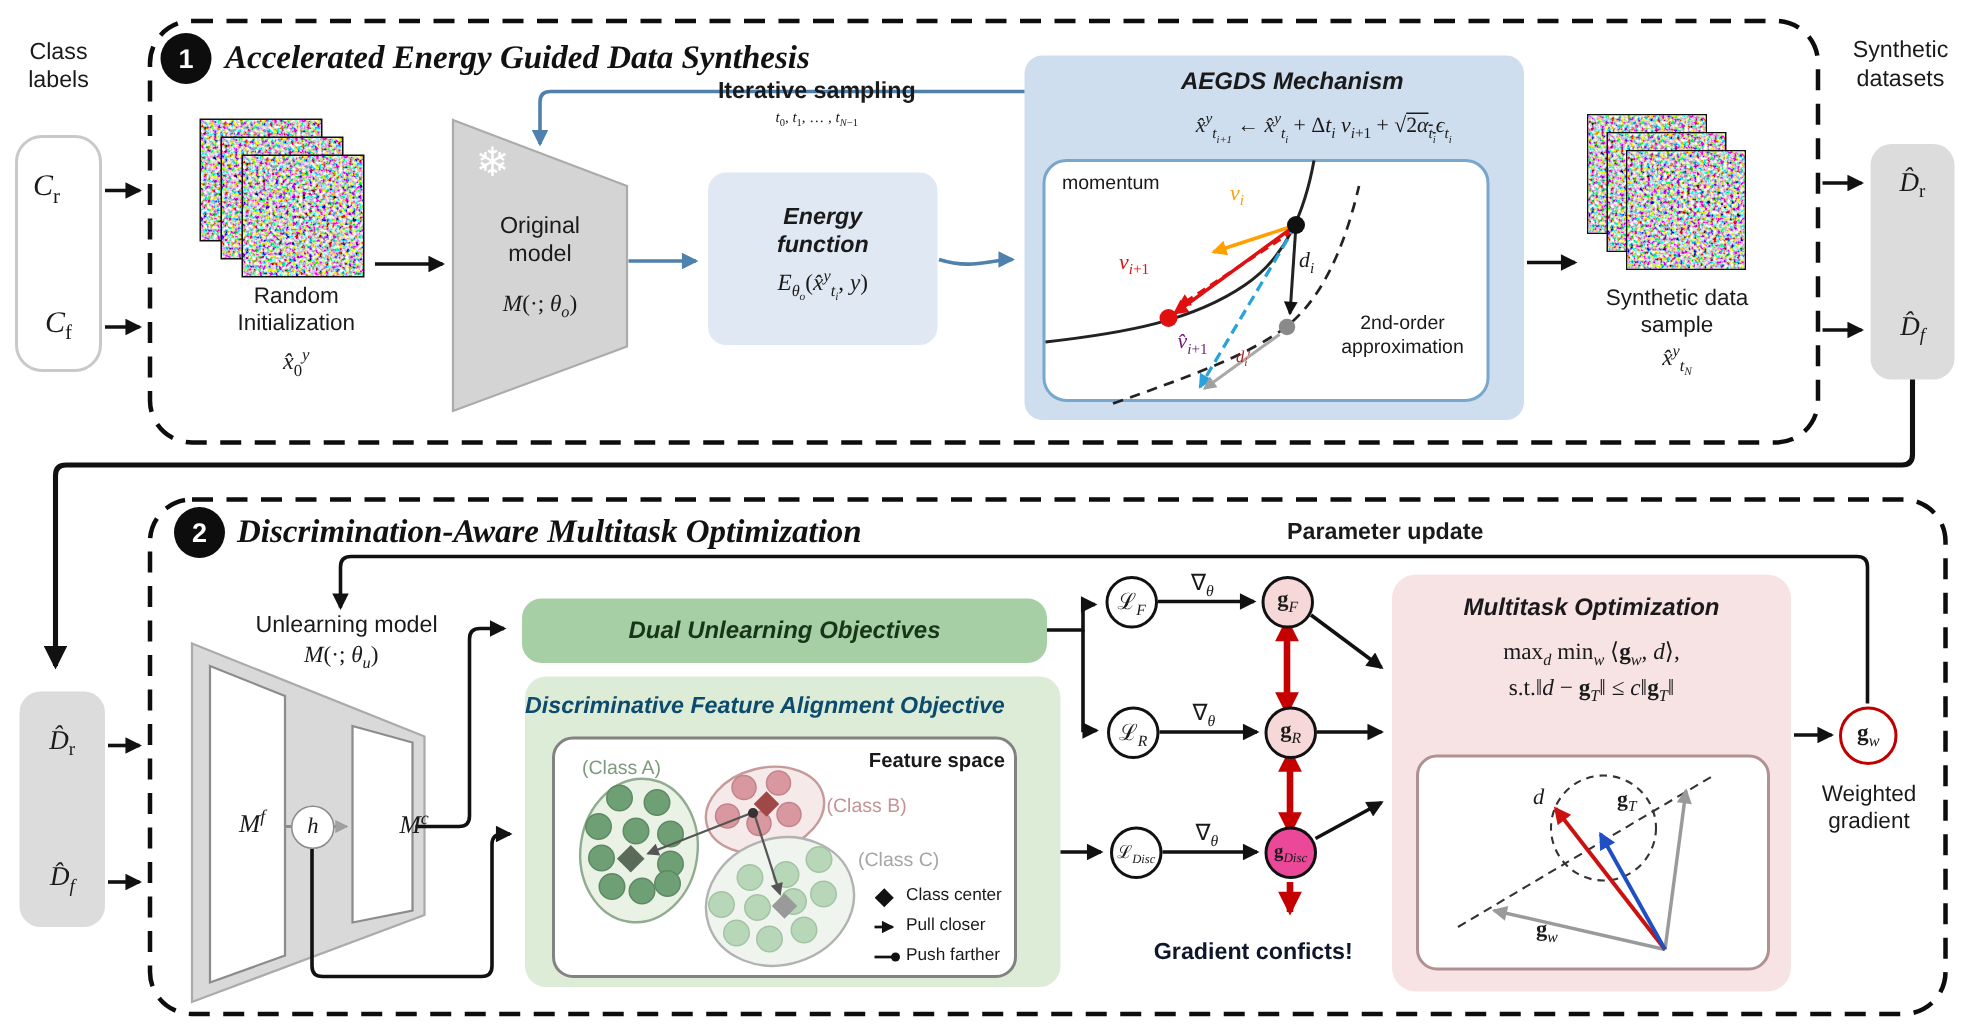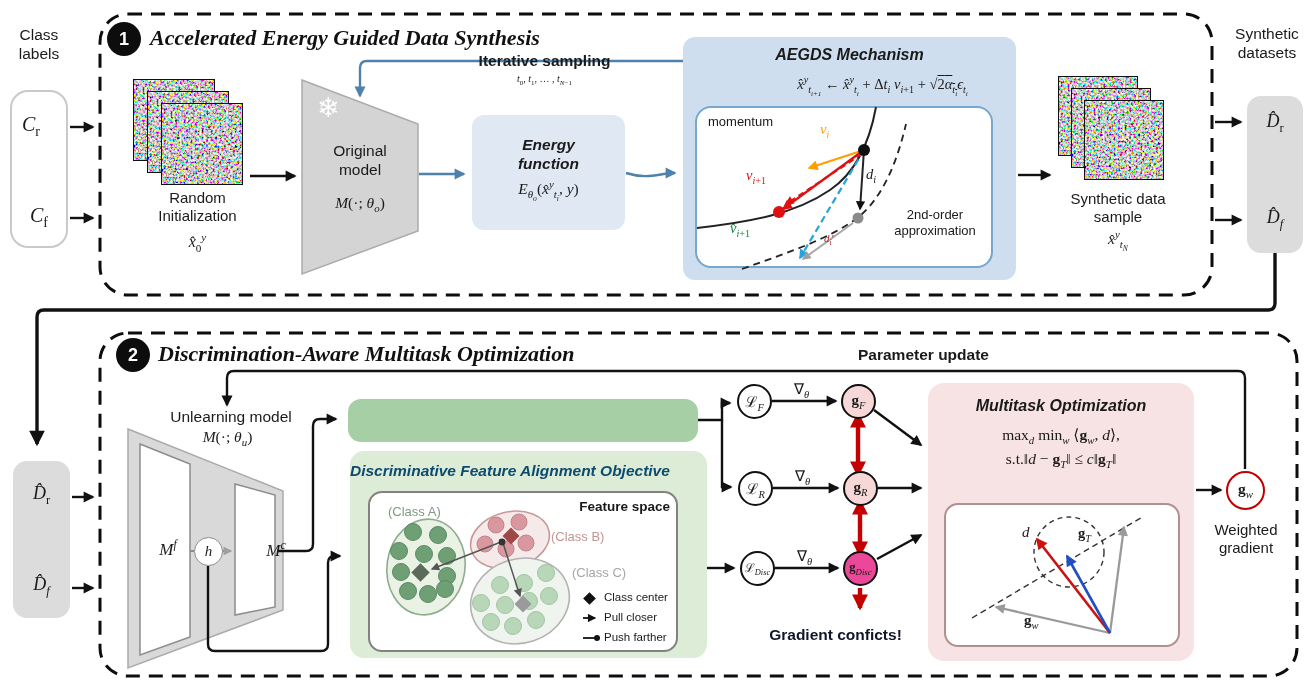--- a/index.html
+++ b/index.html
@@ -263,26 +263,26 @@
 model</div>
     <div class="lbl ctr math" style="left:310px;top:194px;width:100px;font-size:15.5px;"><i>M</i>(·; <i>θ<sub>o</sub></i>)</div>
 
     <div class="lbl ctr" style="left:462px;top:52px;width:165px;font-size:15.5px;font-weight:bold;">Iterative sampling</div>
     <div class="lbl ctr math" style="left:462px;top:73px;width:165px;font-size:10px;"><i>t</i><sub>0</sub>, <i>t</i><sub>1</sub>, … , <i>t</i><sub><i>N</i>−1</sub></div>
 
     <div class="lbl ctr pre boxtitle" style="left:472px;top:136px;width:153px;font-size:15.5px;">Energy
 function</div>
     <div class="lbl ctr math" style="left:472px;top:178px;width:153px;font-size:15.5px;"><i>E</i><sub><i>θ<sub>o</sub></i></sub>(<i>x̂</i><sup><i>y</i></sup><sub><i>t<sub>i</sub></i></sub>, <i>y</i>)</div>
 
-    <div class="lbl ctr boxtitle" style="left:683px;top:45px;width:333px;font-size:16px;">AEGDS Mechanism</div>
+    <div class="lbl ctr boxtitle" style="left:683px;top:45px;width:333px;font-size:16px;padding-left:12px;">AEGDS Mechanism</div>
     <div class="lbl ctr math" style="left:683px;top:74px;width:399px;font-size:14.5px;"><i>x̂</i><sup><i>y</i></sup><sub><i>t<sub>i+1</sub></i></sub> ← <i>x̂</i><sup><i>y</i></sup><sub><i>t<sub>i</sub></i></sub> + Δ<i>t<sub>i</sub></i> <i>v</i><sub><i>i</i>+1</sub> + √<span class="ol">2<i>α</i><sub><i>t<sub>i</sub></i></sub></span><i>ϵ</i><sub><i>t<sub>i</sub></i></sub></div>
     <div class="lbl" style="left:708px;top:114px;font-size:13px;">momentum</div>
     <div class="lbl math" style="left:820px;top:121px;font-size:14.5px;color:#ff9f00;"><i>v<sub>i</sub></i></div>
     <div class="lbl math" style="left:746px;top:167px;font-size:14.5px;color:#e01010;"><i>v</i><sub><i>i</i>+1</sub></div>
-    <div class="lbl math" style="left:730px;top:220px;font-size:14.5px;color:#15803d;"><i>v̂</i><sub><i>i</i>+1</sub></div>
+    <div class="lbl math" style="left:785px;top:220px;font-size:14.5px;color:#701a75;"><i>v̂</i><sub><i>i</i>+1</sub></div>
     <div class="lbl math" style="left:866px;top:166px;font-size:14.5px;"><i>d<sub>i</sub></i></div>
     <div class="lbl math" style="left:824px;top:232px;font-size:11px;color:#b91c1c;"><i>d<sub>i</sub></i>′</div>
     <div class="lbl ctr pre" style="left:882px;top:207px;width:106px;font-size:13px;">2nd-order
 approximation</div>
 
     <div>
       <svg class="noise" style="left:1058px;top:76px;" width="78" height="78">
           <rect width="78" height="78" filter="url(#nz)"></rect>
         </svg>
       <svg class="noise" style="left:1071px;top:88px;" width="78" height="78">
@@ -309,20 +309,21 @@
     <div class="lbl ctr math" style="left:13px;top:574px;width:57px;font-size:18px;"><i>D̂</i><sub><i>f</i></sub></div>
 
     <div class="lbl ctr" style="left:150px;top:408px;width:162px;font-size:15.5px;">Unlearning model</div>
     <div class="lbl ctr math" style="left:150px;top:428px;width:155px;font-size:15.5px;"><i>M</i>(·; <i>θ<sub>u</sub></i>)</div>
     <div class="lbl ctr math" style="left:146px;top:537px;width:44px;font-size:17px;"><i>M</i><sup><i>f</i></sup></div>
     <div class="circ" style="left:194px;top:537px;width:29px;height:29px;border:1.8px solid #8c8c8c;font-size:15px;">
       <span><i>h</i></span>
     </div>
     <div class="lbl ctr math" style="left:235px;top:538px;width:40px;font-size:17px;padding-left:21px;"><i>M</i><sup><i>c</i></sup></div>
 
+    <div class="lbl ctr boxtitle" style="left:348px;top:411px;width:350px;font-size:16px;color:#173517;">Dual Unlearning Objectives</div>
     <div class="lbl ctr boxtitle" style="left:350px;top:462px;width:304px;font-size:15.5px;color:#0c4a6e;">Discriminative Feature Alignment Objective</div>
     <div class="lbl" style="left:562px;top:499px;width:108px;font-size:13.5px;font-weight:bold;text-align:right;">Feature space</div>
     <div class="lbl" style="left:388px;top:504px;font-size:13px;color:#7d9b7d;">(Class A)</div>
     <div class="lbl" style="left:551px;top:529px;font-size:13px;color:#c49494;">(Class B)</div>
     <div class="lbl" style="left:572px;top:565px;font-size:13px;color:#a6a6a6;">(Class C)</div>
     <div class="lbl" style="left:604px;top:591px;font-size:11.5px;">Class center</div>
     <div class="lbl" style="left:604px;top:611px;font-size:11.5px;">Pull closer</div>
     <div class="lbl" style="left:604px;top:631px;font-size:11.5px;">Push farther</div>
 
     <div class="circ" style="left:737px;top:384px;width:35px;height:35px;border:2.2px solid #111;font-size:15px;">

